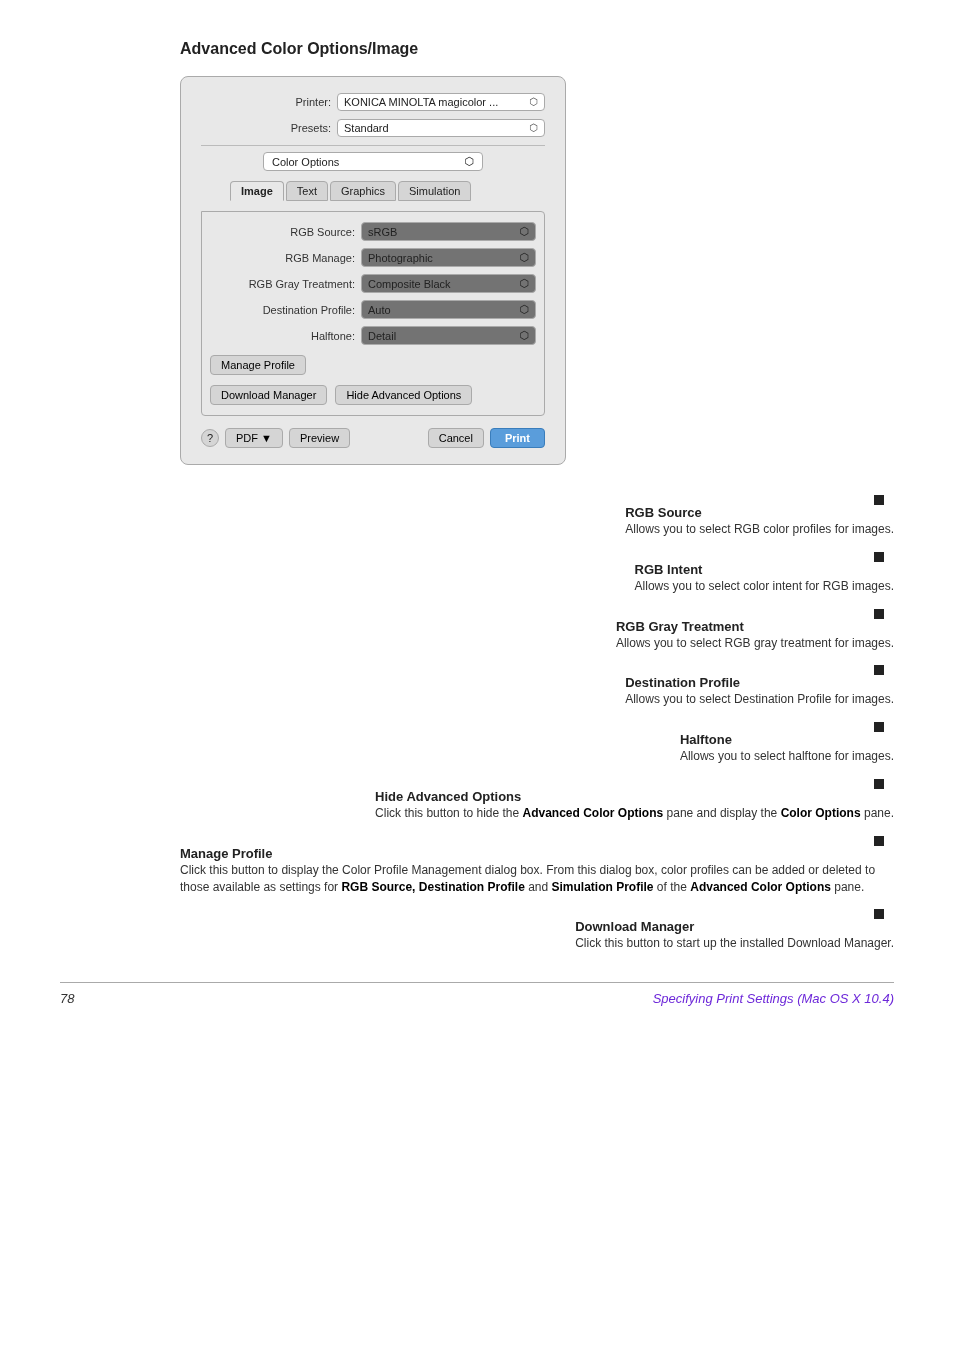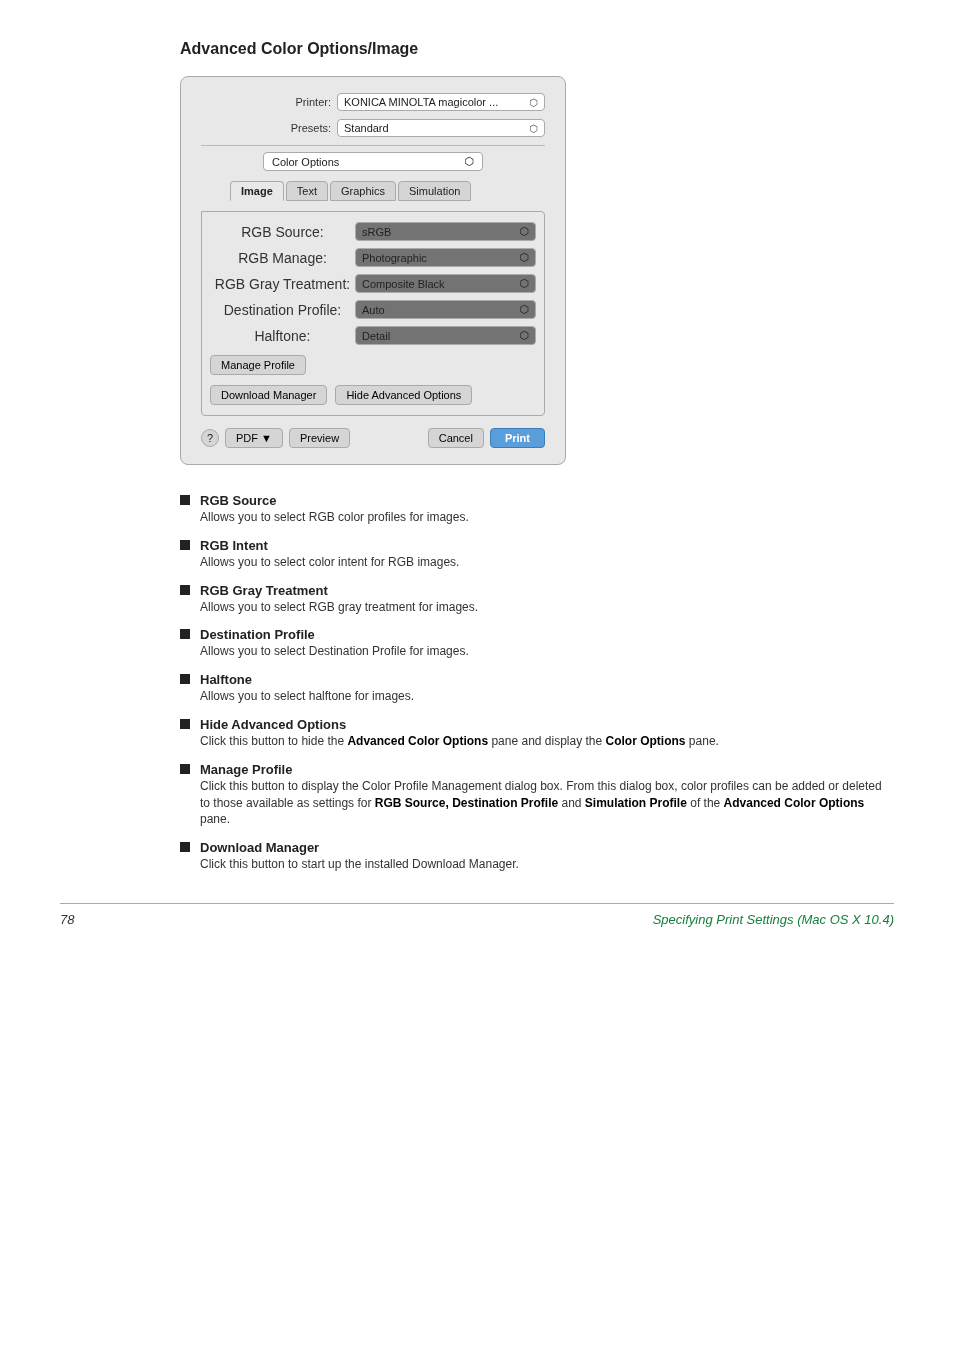--- a/index.html
+++ b/index.html
@@ -41,21 +41,21 @@
       font-size: 11px;
       color: #333;
       text-align: right;
       min-width: 130px;
       margin-right: 6px;
     }
 
     .dialog-select {
       flex: 1;
       display: flex;
-      align-items: flex-end;
+      align-items: flex-start;
       background: #fff;
       border: 1px solid #aaa;
       border-radius: 4px;
       padding: 2px 6px;
       font-size: 11px;
       justify-content: space-between;
     }
 
     .dialog-select .arrow {
       font-size: 10px;
@@ -122,24 +122,25 @@
       padding: 10px 8px;
     }
 
     .field-row {
       display: flex;
       align-items: center;
       margin-bottom: 7px;
     }
 
     .field-label {
-      font-size: 14px;
+      font-size: 11px;
       color: #333;
-      text-align: center;
+      text-align: right;
       min-width: 145px;
+      margin-right: 6px;
     }
 
     .field-select {
       flex: 1;
       background: #737373;
       border: 1px solid #aaa;
       border-radius: 4px;
       padding: 2px 6px;
       font-size: 11px;
       display: flex;
@@ -209,22 +210,23 @@
     }
 
     
     .desc-list {
       margin-left: 120px;
       margin-top: 10px;
     }
 
     .desc-item {
       display: flex;
-      align-items: flex-start;
+      align-items: flex-end;
       margin-bottom: 12px;
+      flex-direction: column;
     }
 
     .bullet-square {
       display: inline-block;
       width: 10px;
       height: 10px;
       background: #222;
       flex-shrink: 0;
       margin-top: 2px;
       margin-right: 10px;
@@ -263,21 +265,21 @@
 
     .footer-page-num {
       font-size: 13px;
       font-style: italic;
       color: #333;
     }
 
     .footer-title {
       font-size: 13px;
       font-style: italic;
-      color: #15803d;
+      color: #6d28d9;
     }
   </style>
 </head>
 <body>
 
 <h2 class="page-heading">Advanced Color Options/Image</h2>
 
 <div class="dialog-box">
 
   <div class="dialog-row">

